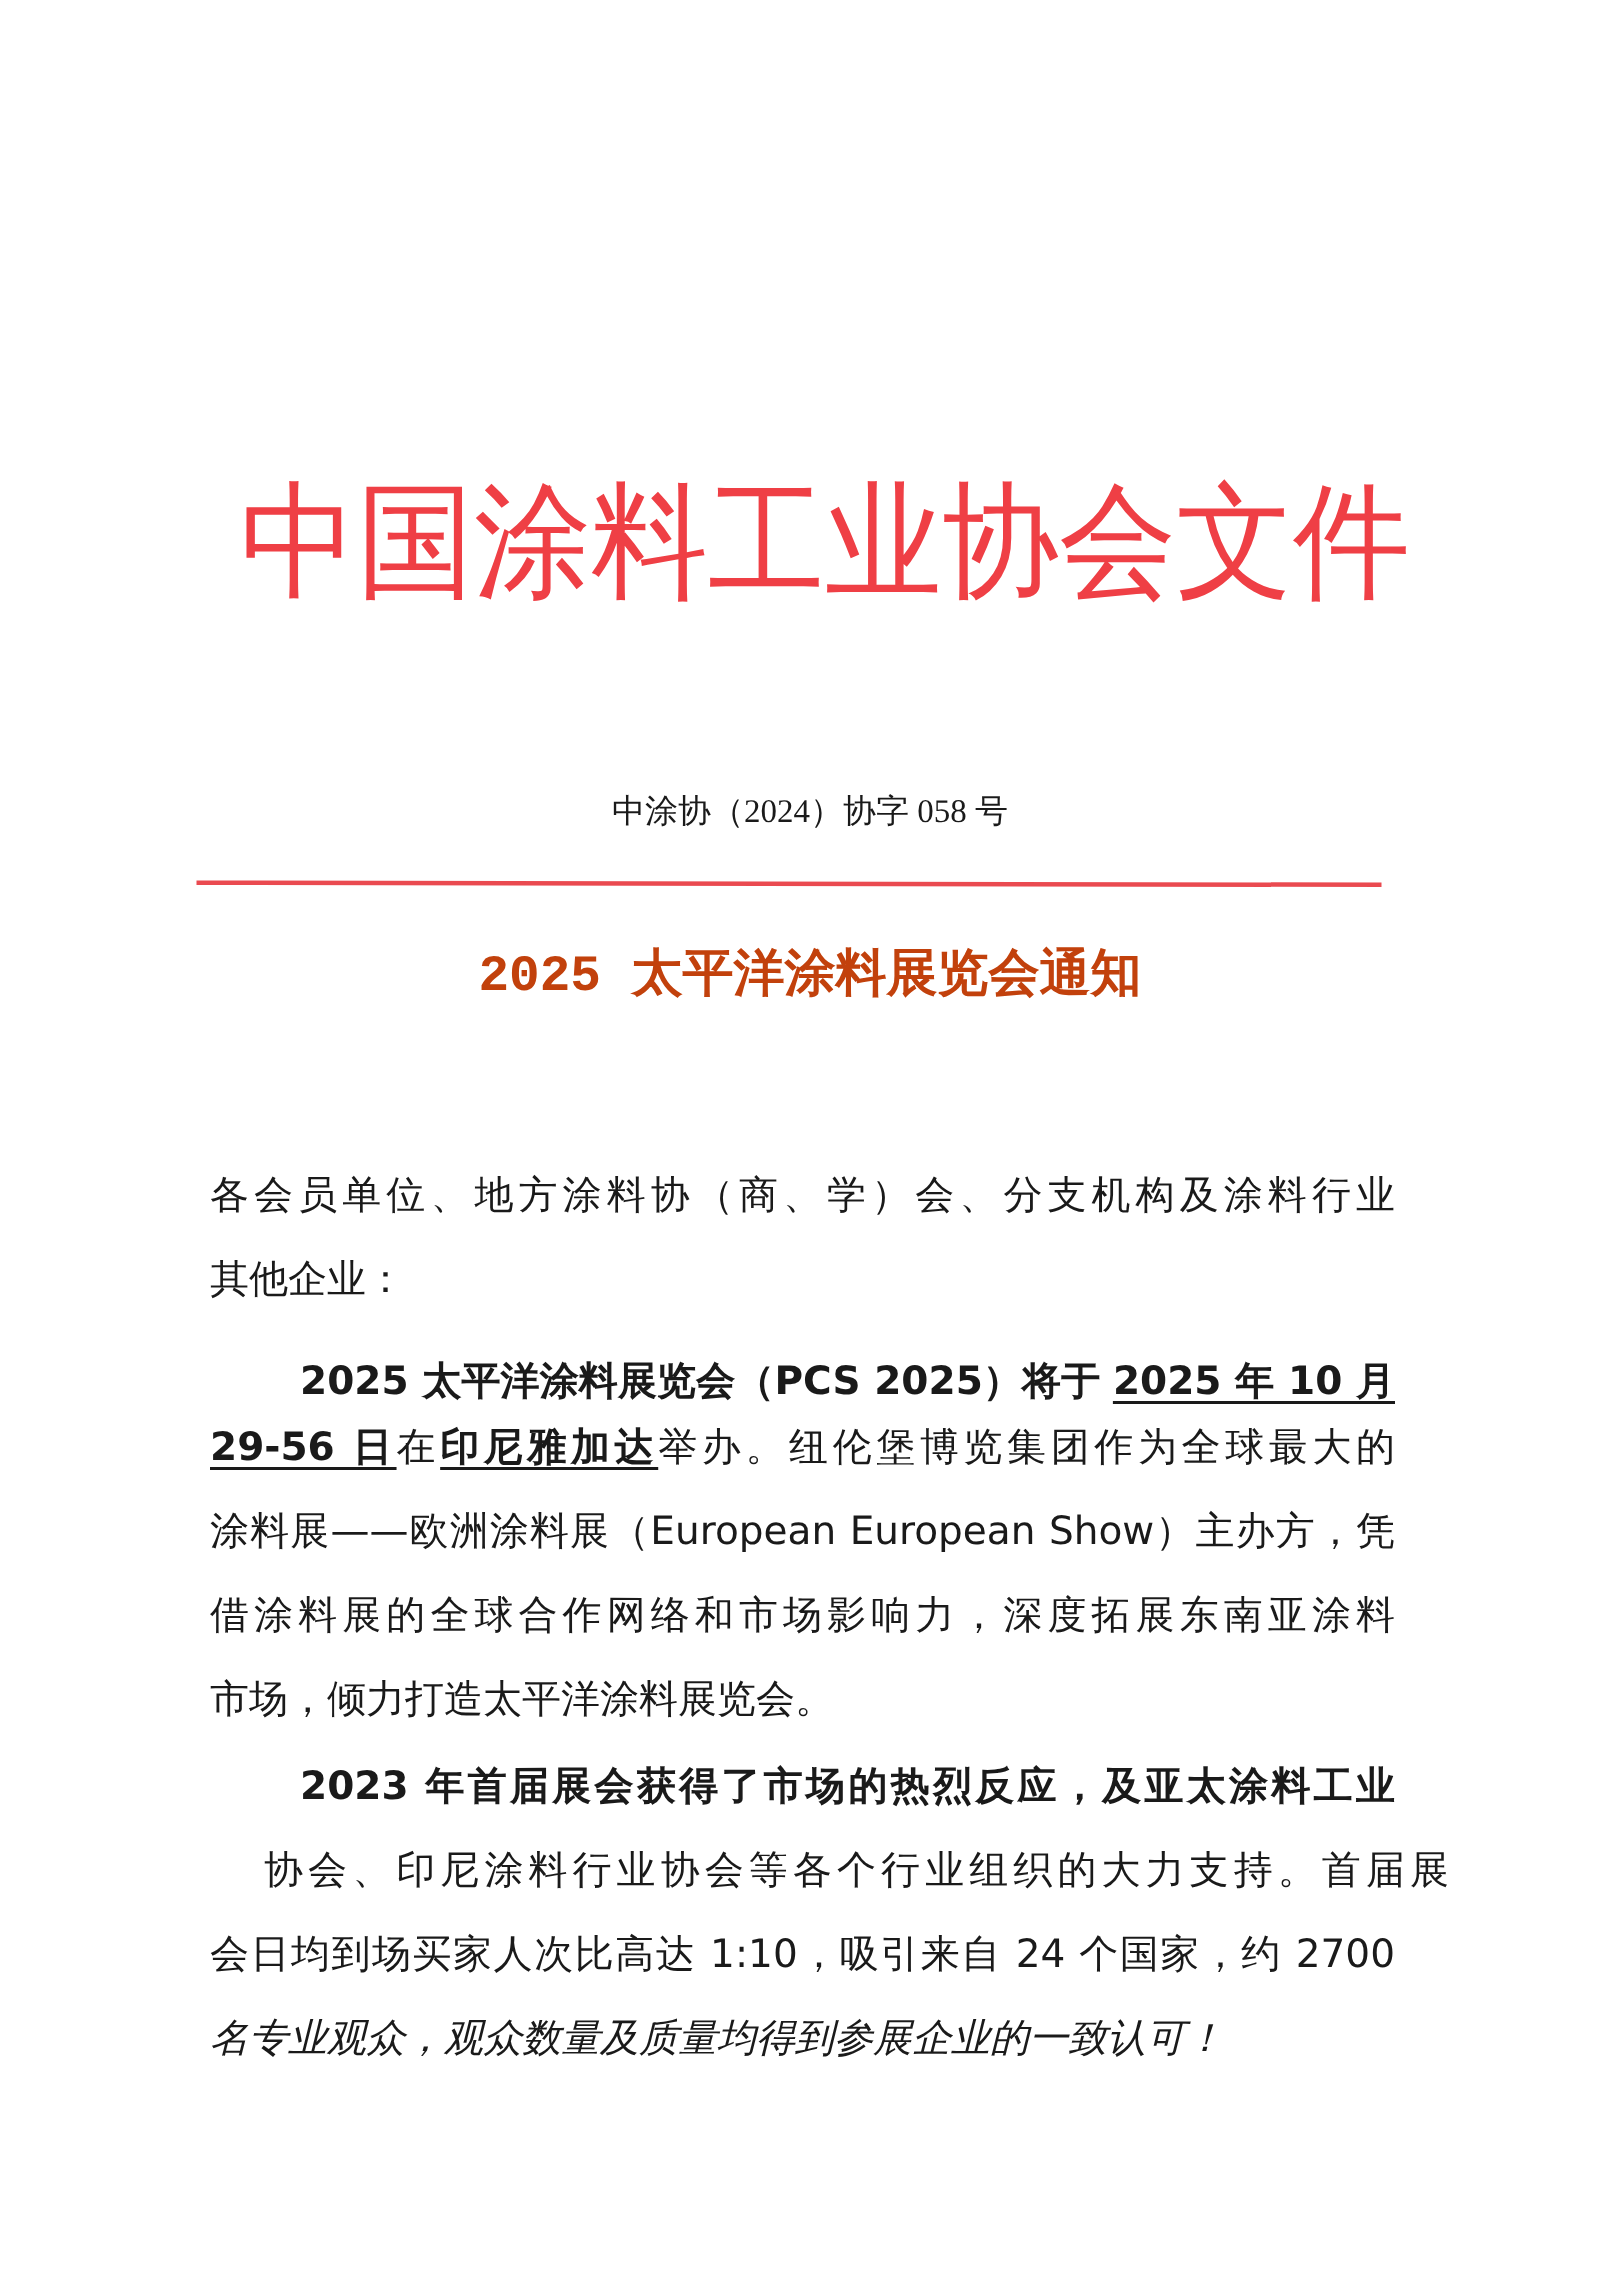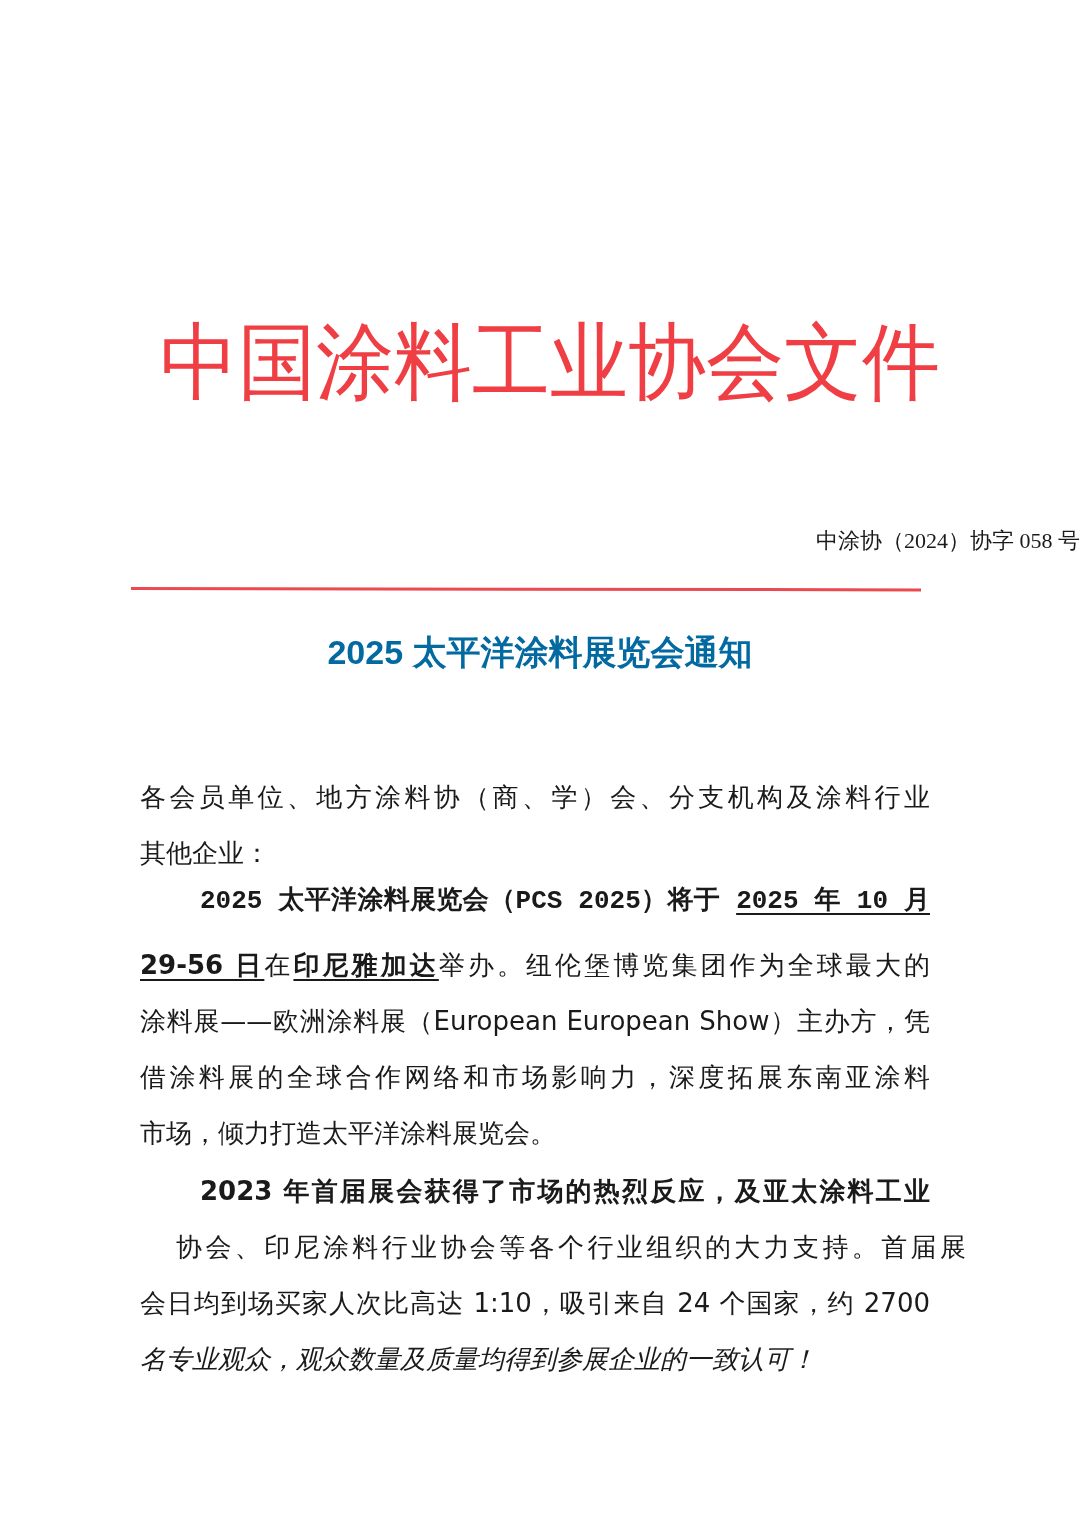--- a/index.html
+++ b/index.html
@@ -26,21 +26,21 @@
       text-align: justify;
       text-align-last: justify;
       transform: scaleY(1.08);
       transform-origin: top left;
     }
     .doc-number {
       position: absolute;
       left: 0;
       width: 1080px;
       top: 526px;
-      text-align: right;
+      text-align: center;
       font-size: 22px;
       line-height: 30px;
       font-family: "Liberation Serif", "DejaVu Serif", serif;
       color: #1a1a1a;
     }
     .red-rule {
       position: absolute;
       left: 131px;
       top: 587px;
       width: 790px;
@@ -51,22 +51,22 @@
     }
     .notice-title {
       position: absolute;
       left: 0;
       width: 1080px;
       top: 630px;
       text-align: center;
       font-size: 34px;
       line-height: 44px;
       font-weight: bold;
-      font-family: Liberation Sans, sans-serif;
-      color: #0369a1;
+      font-family: Liberation Mono, monospace;
+      color: #c2410c;
     }
     .body-text {
       position: absolute;
       left: 140px;
       width: 790px;
       font-family: "DejaVu Sans", "Liberation Sans", sans-serif;
       font-size: 26px;
       color: #1a1a1a;
     }
     .line {
@@ -95,21 +95,21 @@
 
   <div class="red-rule"></div>
 
   <div class="notice-title">2025 太平洋涂料展览会通知</div>
 
   <div class="body-text" style="top:770px;">
 
     <div class="line" style="top:0px;">各会员单位、地方涂料协（商、学）会、分支机构及涂料行业</div>
     <div class="line last" style="top:56px;">其他企业：</div>
 
-    <div class="line indent" style="top:104px;font-family:Liberation Mono, monospace;">
+    <div class="line indent" style="top:124px;">
       <span class="bold">2025 太平洋涂料展览会（PCS 2025）将于</span>
       <span class="bold ul">2025 年 10 月</span>
     </div>
     <div class="line" style="top:168px;">
       <span class="bold ul">29-56  日</span><span>在</span><span class="bold ul">印尼雅加达</span><span>举办。纽伦堡博览集团作为全球最大的</span>
     </div>
     <div class="line" style="top:224px;">涂料展——欧洲涂料展（European European Show）主办方，凭</div>
     <div class="line" style="top:280px;">借涂料展的全球合作网络和市场影响力，深度拓展东南亚涂料</div>
     <div class="line last" style="top:336px;">市场，倾力打造太平洋涂料展览会。</div>
 

